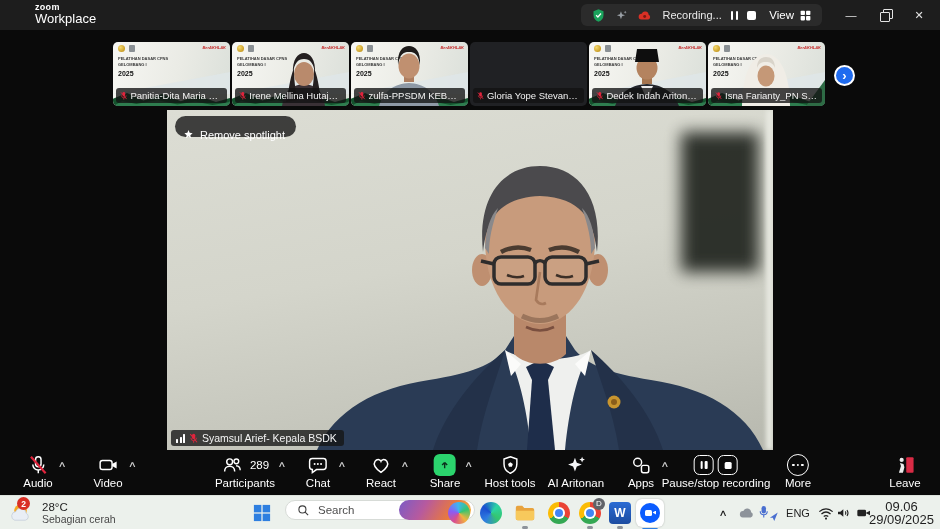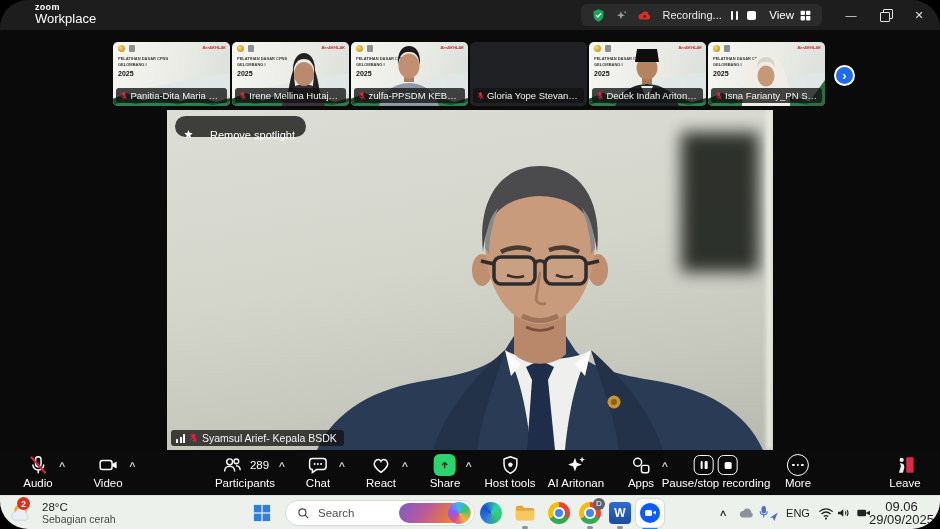--- a/index.html
+++ b/index.html
@@ -1,18 +1,18 @@
 <!DOCTYPE html>
 <html><head>
 <meta charset="utf-8">
 <style>
   * { margin:0; padding:0; box-sizing:border-box; }
   html,body { background:#000; }
   body { font-family:"Liberation Sans", sans-serif; }
-  .screen { position:relative; width:940px; height:529px; overflow:hidden; background:#0a0a0a;border-radius:28px; }
+  .screen { position:relative; width:940px; height:529px; overflow:hidden; background:#0a0a0a; }
 
   
   .titlebar { position:absolute; left:0; top:0; width:100%; height:30px; background:#1d1d1d; }
   .zlogo { position:absolute; left:35px; top:2px; color:#fff; }
   .zlogo .l1 { font-size:9px; font-weight:700; letter-spacing:.3px; }
   .zlogo .l2 { font-size:13px; font-weight:400; margin-top:-1px; }
   .sec-pill { position:absolute; right:118px; top:4px; height:22px; background:#2b2b2b; border-radius:6px;
               display:flex; align-items:center; gap:9px; padding:0 10px; }
   .rec-text { color:#e8e8e8; font-size:11px; }
   .pause-ic { display:flex; gap:2.5px; }
@@ -53,21 +53,21 @@
               justify-content:center; font-size:13px; font-weight:700; line-height:1; }
 
   
   .main-video { position:absolute; left:167px; top:80px; width:606px; height:340px; overflow:hidden;
                 background:linear-gradient(170deg,#dcddd4 0%,#d4d5cb 45%,#c6c7bd 75%,#b7b8ae 100%); }
   .bg-blob { position:absolute; right:14px; top:22px; width:78px; height:140px; background:#20241e;
              filter:blur(8px); opacity:.92; }
   .bg-strip { position:absolute; right:0; top:0; width:7px; height:100%; background:#e6e7df; filter:blur(2px); }
   .person-svg { position:absolute; inset:0; }
   .spotlight-pill { position:absolute; left:8px; top:6px; height:21px; background:rgba(34,34,34,.85);
-                    border-radius:11px; display:flex; align-items:center; gap:16px; padding:16px 11px 0 8px; }
+                    border-radius:11px; display:flex; align-items:center; gap:6px; padding:16px 11px 0 8px; }
   .spotlight-pill span { color:#fff; font-size:11px; }
   .name-pill { position:absolute; left:4px; bottom:4px; height:16px; background:rgba(20,20,20,.78);
                border-radius:3px; display:flex; align-items:center; gap:4px; padding:0 7px 0 5px; }
   .name-pill span { color:#f4f4f4; font-size:10.5px; }
   .sig { display:flex; align-items:flex-end; gap:1.5px; height:9px; }
   .sig i { display:block; width:2px; background:#fff; border-radius:.5px; }
   .sig i:nth-child(1){height:3.5px;} .sig i:nth-child(2){height:6px;} .sig i:nth-child(3){height:9px;}
 
   
   .ztoolbar { position:absolute; left:0; top:450px; width:940px; height:45px; background:#0b0b0b; }
@@ -88,21 +88,21 @@
   
   .taskbar { position:absolute; left:0; top:495px; width:940px; height:34px; background:#ecf1ec; border-top:1px solid #dde3dd; }
   .weather { position:absolute; left:8px; top:3px; display:flex; align-items:center; gap:7px; }
   .w-ic { position:relative; width:27px; height:27px; }
   .w-badge { position:absolute; left:9px; top:-2px; width:13px; height:13px; background:#d93025; color:#fff;
              border-radius:50%; font-size:8.5px; font-weight:700; display:flex; align-items:center; justify-content:center; z-index:2; }
   .w-txt .t1 { font-size:11.5px; color:#1f1f1f; }
   .w-txt .t2 { font-size:10.5px; color:#474747; }
   .tk-ic { position:absolute; top:50%; transform:translate(-50%,-50%); display:flex; align-items:center; justify-content:center; }
   .app-dot { position:absolute; top:30px; width:6px; height:2.5px; background:#8d939a; border-radius:2px; transform:translateX(-50%); }
-  .search-pill { position:absolute; left:285px; top:4px; width:190px; height:26px; background:#fff; border:1px solid #d7dbd7;
+  .search-pill { position:absolute; left:285px; top:4px; width:190px; height:20px; background:#fff; border:1px solid #d7dbd7;
                  border-radius:13px; display:flex; align-items:center; gap:8px; padding:0 3px 0 11px; }
   .search-pill span { color:#4e4e4e; font-size:11.5px; flex:1; }
   .search-img { width:40px; height:20px; border-radius:10px;
                 background:linear-gradient(120deg,#7b5cc6 0%,#b75a9e 35%,#e8793e 70%,#f2c14e 100%); }
   .circle-ic { width:22px; height:22px; border-radius:50%; }
   .copilot { background:conic-gradient(from 210deg,#d84f8e,#8a5cf5,#3fb6f0,#35c56f,#f2b23e,#d84f8e); }
   .edge { background:conic-gradient(from 130deg,#35c56f,#2f7ce0,#1a4fd0,#2bd4a4,#35c56f); }
   .chrome { position:relative; background:conic-gradient(#ea4335 0 33%,#34a853 33% 66%,#fbbc05 66% 100%); }
   .chrome::before { content:""; position:absolute; left:5px; top:5px; width:12px; height:12px; background:#fff; border-radius:50%; }
   .chrome::after { content:""; position:absolute; left:7px; top:7px; width:8px; height:8px; background:#4285f4; border-radius:50%; }

